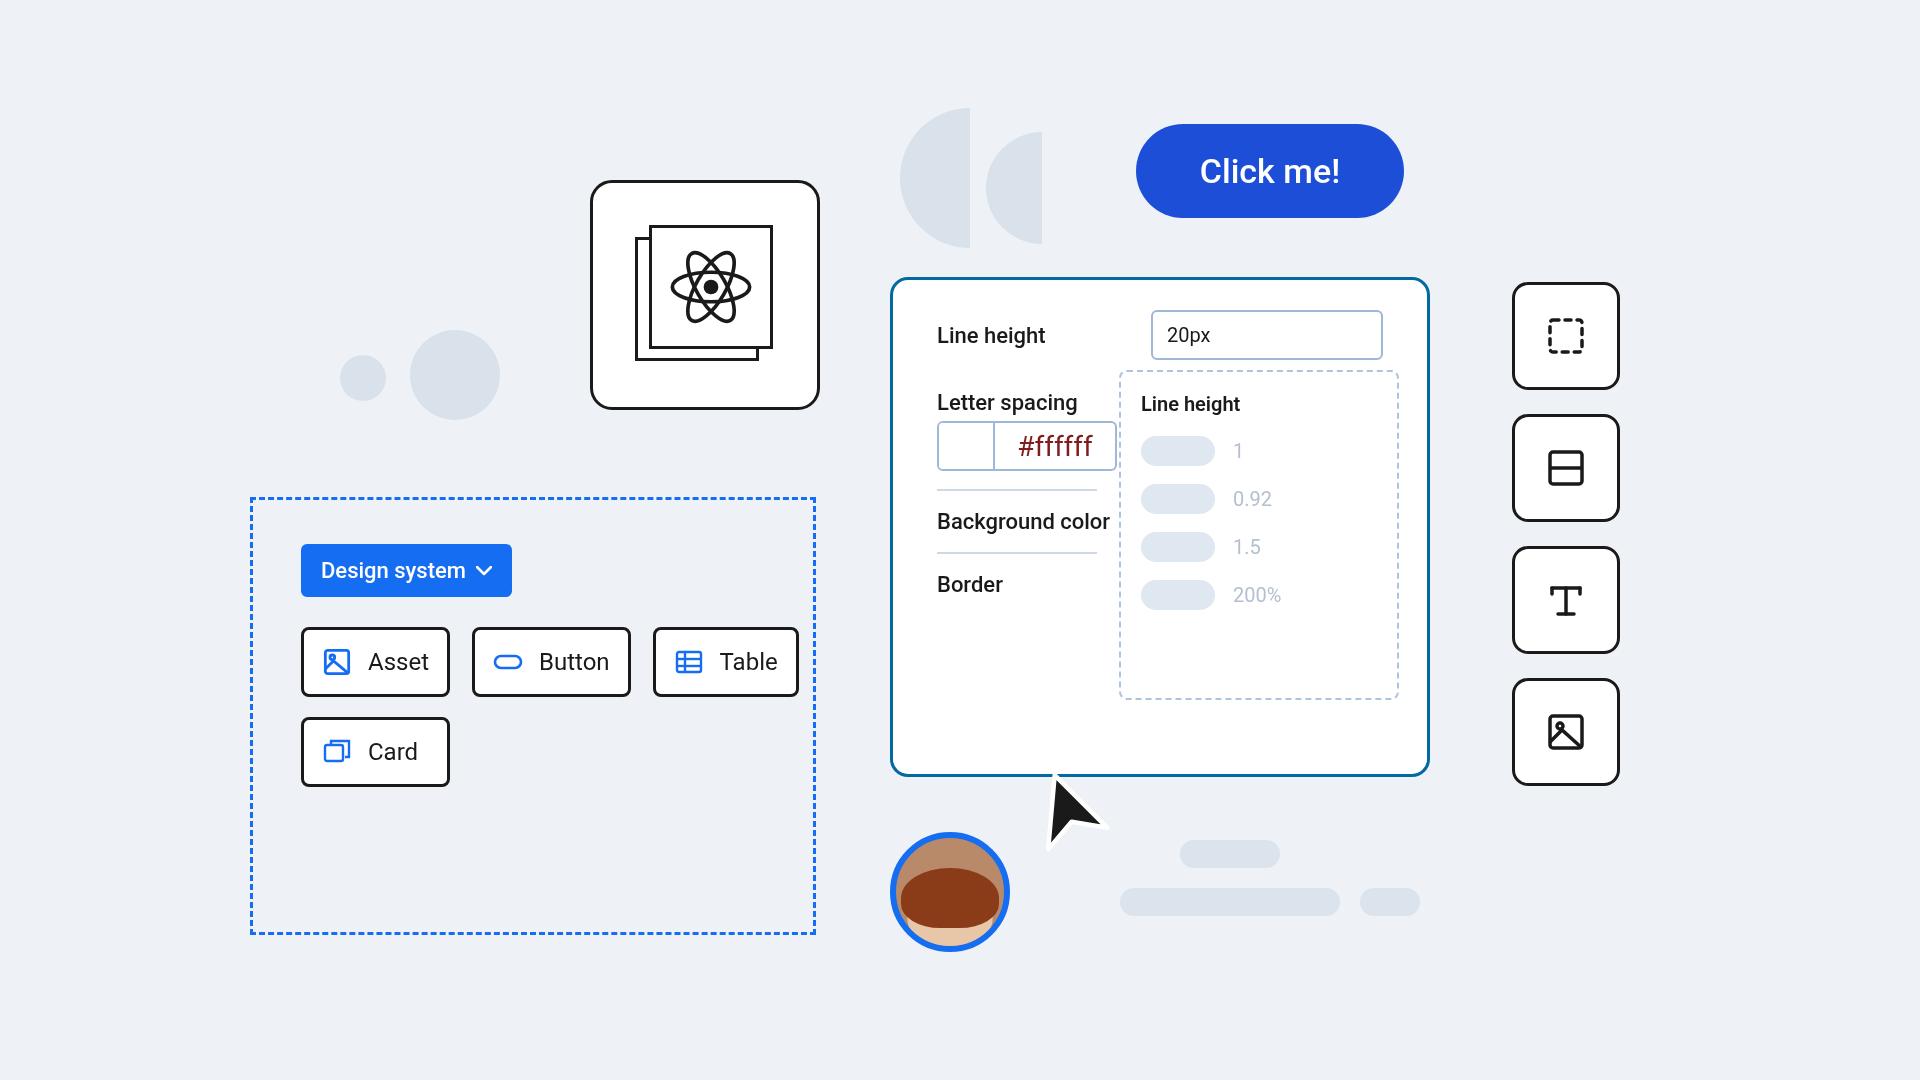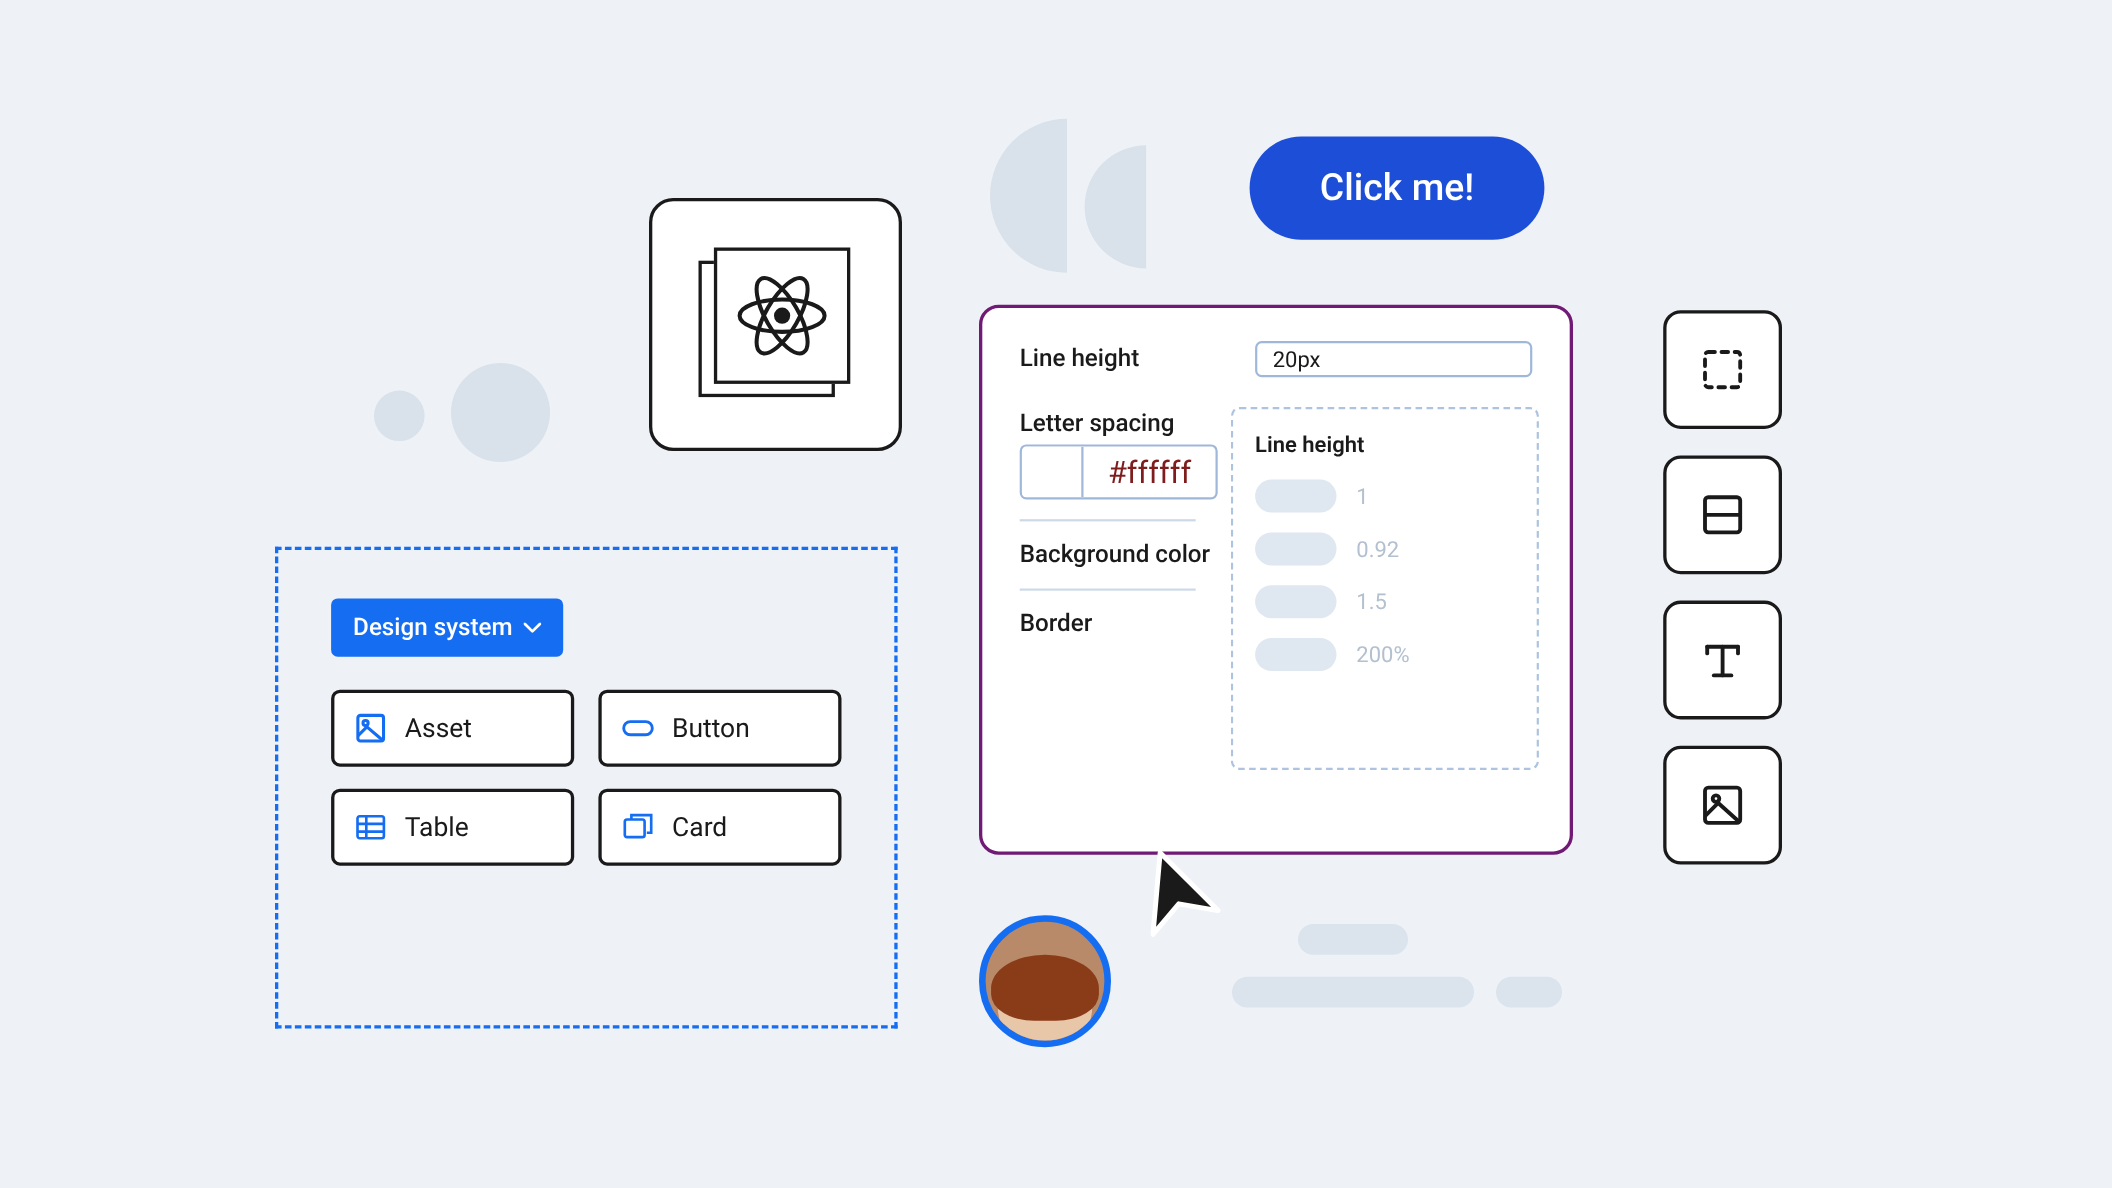--- a/index.html
+++ b/index.html
@@ -63,42 +63,42 @@
     padding: 44px 48px;
   }
   .ds-dropdown {
     display: inline-flex; align-items: center; gap: 10px;
     background: #156df2; color: #fff; border-radius: 6px;
     padding: 14px 20px; font-size: 22px; font-weight: 500;
     margin-bottom: 30px; cursor: pointer;
   }
   .ds-dropdown .chev svg { display:block; }
   .ds-grid {
-    display: grid; grid-template-columns: 1fr 1fr; gap: 20px 22px;
+    display: grid; grid-template-columns: 1fr 1fr 1fr; gap: 20px 22px;
   }
   .ds-item {
     display: flex; align-items: center; gap: 16px;
     background: #fff; border: 3px solid #1a1a1a; border-radius: 8px;
     padding: 14px 18px; font-size: 24px; color: #1a1a1a;
     cursor: pointer; height: 70px;
   }
   .ds-item .ico { width: 30px; height: 30px; display:flex; align-items:center; justify-content:center; color:#156df2; }
   .ds-item .ico svg { display:block; }
 
   
   .props-panel {
     position: absolute; left: 890px; top: 277px;
     width: 540px; height: 500px;
-    background: #fff; border: 3px solid #701a75; border-radius: 18px;
-    padding: 30px 34px;
+    background: #fff; border: 3px solid #0369a1; border-radius: 18px;
+    padding: 30px 44px;
   }
   .prop-row { display:flex; align-items:center; gap: 24px; margin-bottom: 22px; }
   .prop-label { font-size: 22px; color: #1a1a1a; font-weight: 500; width: 190px; }
   .prop-input {
-    flex: 1; height: 33px; border: 2px solid #9fb8d9; border-radius: 6px;
+    flex: 1; height: 50px; border: 2px solid #9fb8d9; border-radius: 6px;
     padding: 0 14px; font-size: 20px; color: #1a1a1a; display:flex; align-items:center;
   }
   .color-swatch {
     display:flex; align-items:center; border:2px solid #9fb8d9; border-radius:6px;
     height: 50px; width: 180px; overflow:hidden; margin-top: 6px; margin-bottom: 18px;
   }
   .color-swatch .sw { width: 56px; height:100%; background:#fff; border-right:2px solid #9fb8d9; }
   .color-swatch .val { flex:1; text-align:center; font-size:28px; color:#7f1d1d; }
   .sep { height:2px; background:#cdd9e8; margin: 18px 0; width: 160px; }
   .lh-popover {

